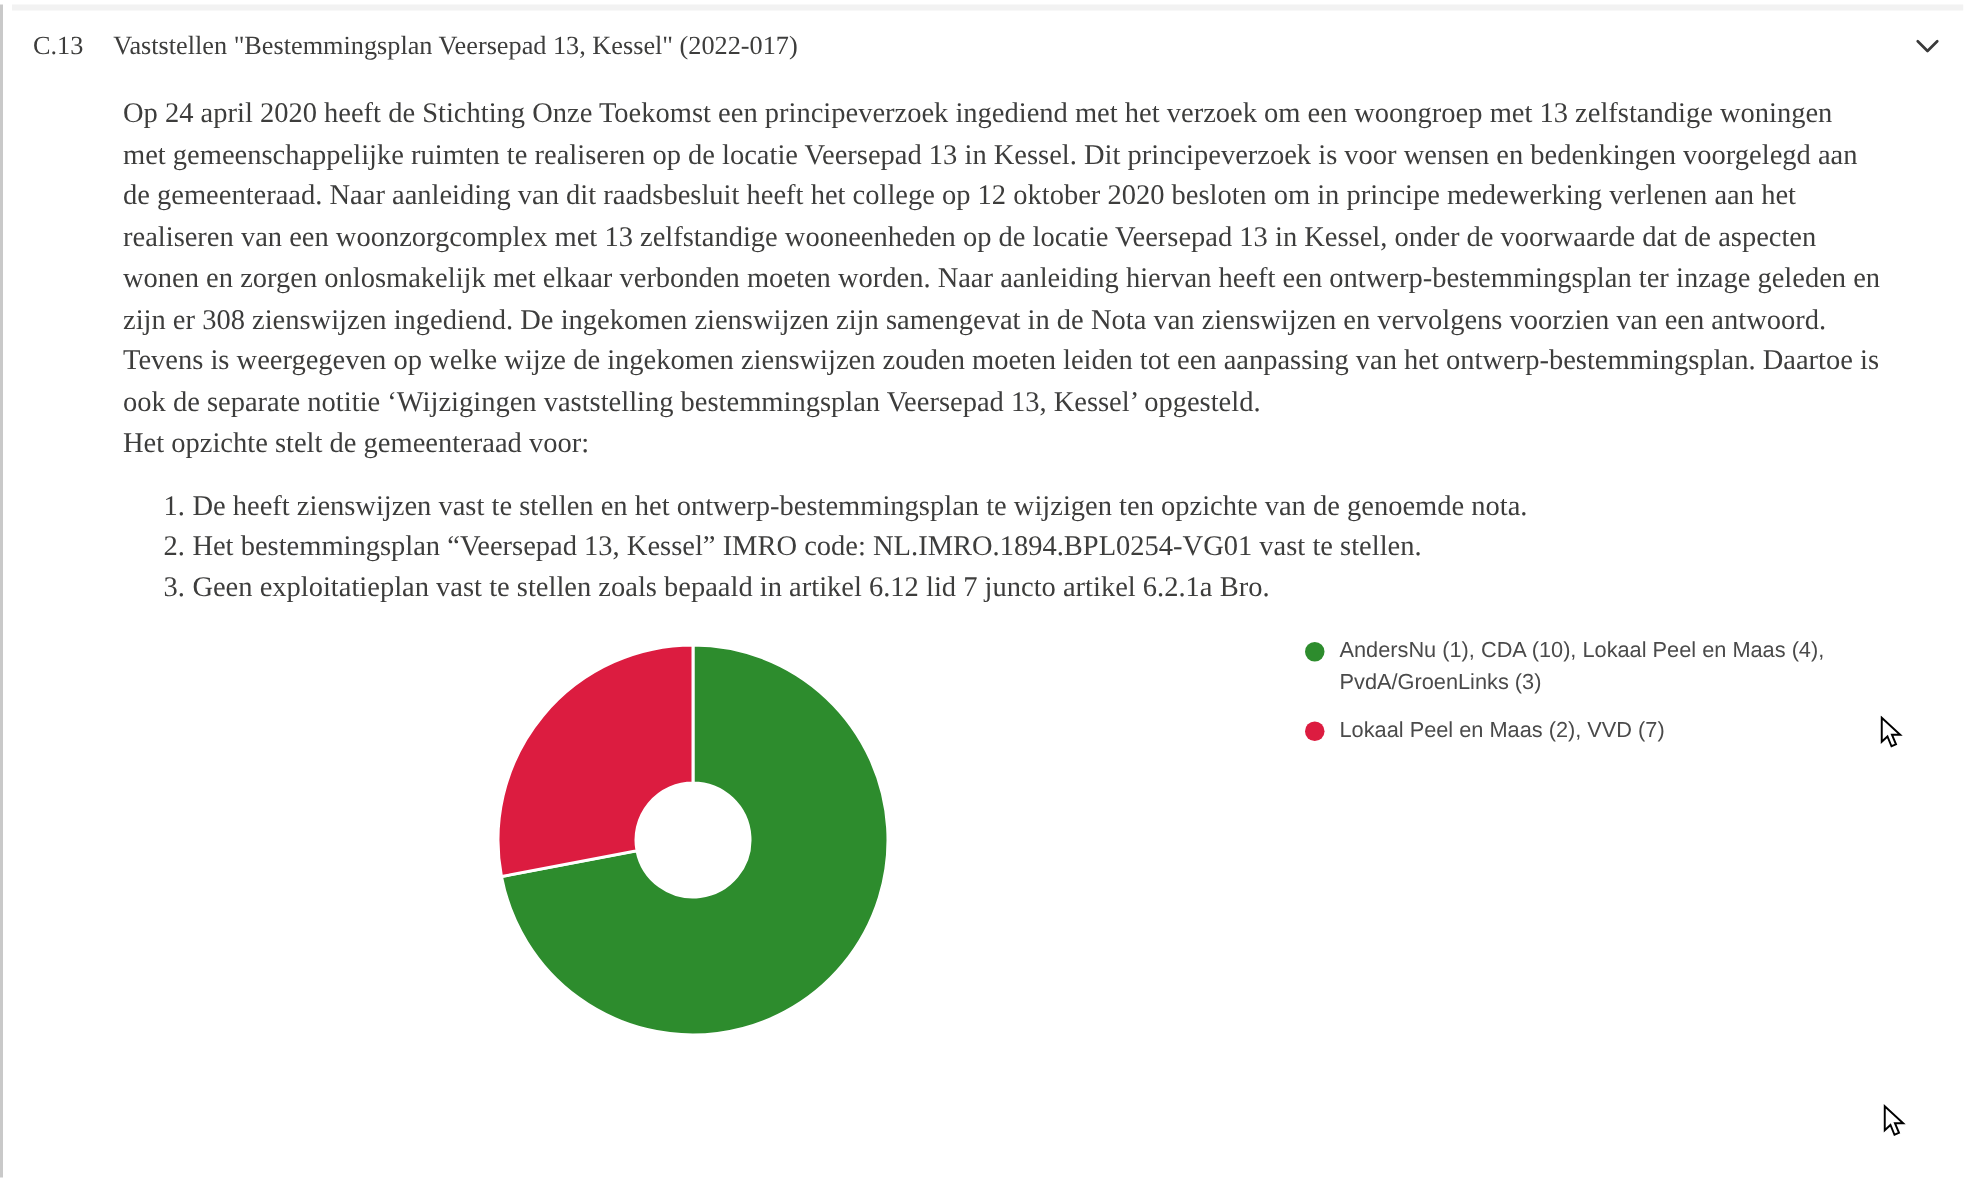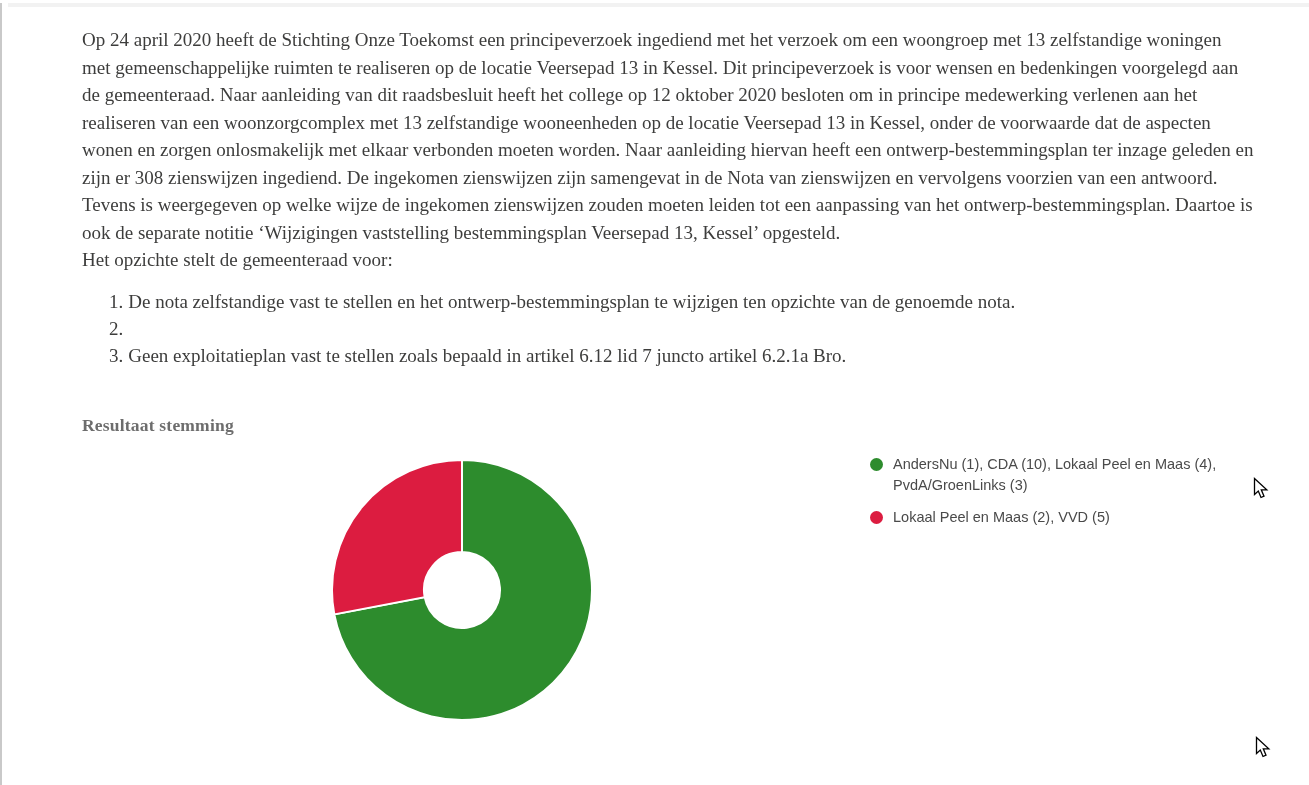--- a/index.html
+++ b/index.html
@@ -54,58 +54,70 @@
   .cursor { position:absolute; pointer-events:none; }
   .cursor-1 { left:1251px; top:474px; }
   .cursor-2 { left:1253px; top:733px; }
 </style>
 </head>
 <body>
 
 <div class="page">
   <div class="top-band"></div>
 
+  <div class="agenda-header">
+    <span class="item-number">C.13</span>
+    <span class="item-title">Vaststellen "Bestemmingsplan Veersepad 13, Kessel" (2022-017)</span>
+    <span class="header-spacer"></span>
+    <button class="collapse-btn">
+      <span>
+        <svg width="16" height="10" viewBox="0 0 16 10" fill="none">
+          <polyline points="1.5,1.5 8,8 14.5,1.5" stroke="#3a3a3a" stroke-width="1.8" fill="none" stroke-linecap="round" stroke-linejoin="round"></polyline>
+        </svg>
+      </span>
+    </button>
+  </div>
 
   <div class="content">
     <div class="paragraph">
       <span class="line-block">Op 24 april 2020 heeft de Stichting Onze Toekomst een principeverzoek ingediend met het verzoek om een woongroep met 13 zelfstandige woningen met gemeenschappelijke ruimten te realiseren op de locatie Veersepad 13 in Kessel. Dit principeverzoek is voor wensen en bedenkingen voorgelegd aan de gemeenteraad. Naar aanleiding van dit raadsbesluit heeft het college op 12 oktober 2020 besloten om in principe medewerking verlenen aan het realiseren van een woonzorgcomplex met 13 zelfstandige wooneenheden op de locatie Veersepad 13 in Kessel, onder de voorwaarde dat de aspecten wonen en zorgen onlosmakelijk met elkaar verbonden moeten worden. Naar aanleiding hiervan heeft een ontwerp-bestemmingsplan ter inzage geleden en zijn er 308 zienswijzen ingediend. De ingekomen zienswijzen zijn samengevat in de Nota van zienswijzen en vervolgens voorzien van een antwoord. Tevens is weergegeven op welke wijze de ingekomen zienswijzen zouden moeten leiden tot een aanpassing van het ontwerp-bestemmingsplan. Daartoe is ook de separate notitie ‘Wijzigingen vaststelling bestemmingsplan Veersepad 13, Kessel’ opgesteld.</span>
       <span class="line-block">Het opzichte stelt de gemeenteraad voor:</span>
     </div>
 
     <div class="proposal-list">
       <div class="proposal-item">
         <span class="li-number">1.</span>
-        <span class="li-text">De nota zelfstandige vast te stellen en het ontwerp-bestemmingsplan te wijzigen ten opzichte van de genoemde nota.</span>
+        <span class="li-text">De heeft zienswijzen vast te stellen en het ontwerp-bestemmingsplan te wijzigen ten opzichte van de genoemde nota.</span>
       </div>
       <div class="proposal-item">
         <span class="li-number">2.</span>
+        <span class="li-text">Het bestemmingsplan “Veersepad 13, Kessel” IMRO code: NL.IMRO.1894.BPL0254-VG01 vast te stellen.</span>
       </div>
       <div class="proposal-item">
         <span class="li-number">3.</span>
         <span class="li-text">Geen exploitatieplan vast te stellen zoals bepaald in artikel 6.12 lid 7 juncto artikel 6.2.1a Bro.</span>
       </div>
     </div>
 
-    <div class="vote-heading">Resultaat stemming</div>
 
     <div class="chart-row">
       <div class="donut-wrap">
         <svg width="262" height="262" viewBox="0 0 262 262">
             <path d="M 131.00 1.00 A 130 130 0 1 1 3.30 155.36 L 93.67 138.12 A 38 38 0 1 0 131.00 93.00 Z" fill="#2d8c2d" stroke="#ffffff" stroke-width="2"></path>
             <path d="M 3.30 155.36 A 130 130 0 0 1 131.00 1.00 L 131.00 93.00 A 38 38 0 0 0 93.67 138.12 Z" fill="#dc1c40" stroke="#ffffff" stroke-width="2"></path>
           </svg>
       </div>
       <div class="legend">
         <div class="legend-item">
           <span class="legend-dot" style="background: rgb(45, 140, 45);"></span>
           <span class="legend-label">AndersNu (1), CDA (10), Lokaal Peel en Maas (4), PvdA/GroenLinks (3)</span>
         </div>
         <div class="legend-item">
           <span class="legend-dot" style="background: rgb(220, 28, 64);"></span>
-          <span class="legend-label">Lokaal Peel en Maas (2), VVD (5)</span>
+          <span class="legend-label">Lokaal Peel en Maas (2), VVD (7)</span>
         </div>
       </div>
     </div>
   </div>
 
   <div class="cursor cursor-1">
     <svg width="16" height="23" viewBox="0 0 16 23">
       <path d="M1.5 1.5 L1.5 17.5 L5.3 14 L8 20.5 L11 19.2 L8.3 12.8 L13.8 12.8 Z" fill="#ffffff" stroke="#000000" stroke-width="1.3" stroke-linejoin="miter"></path>
     </svg>
   </div>

